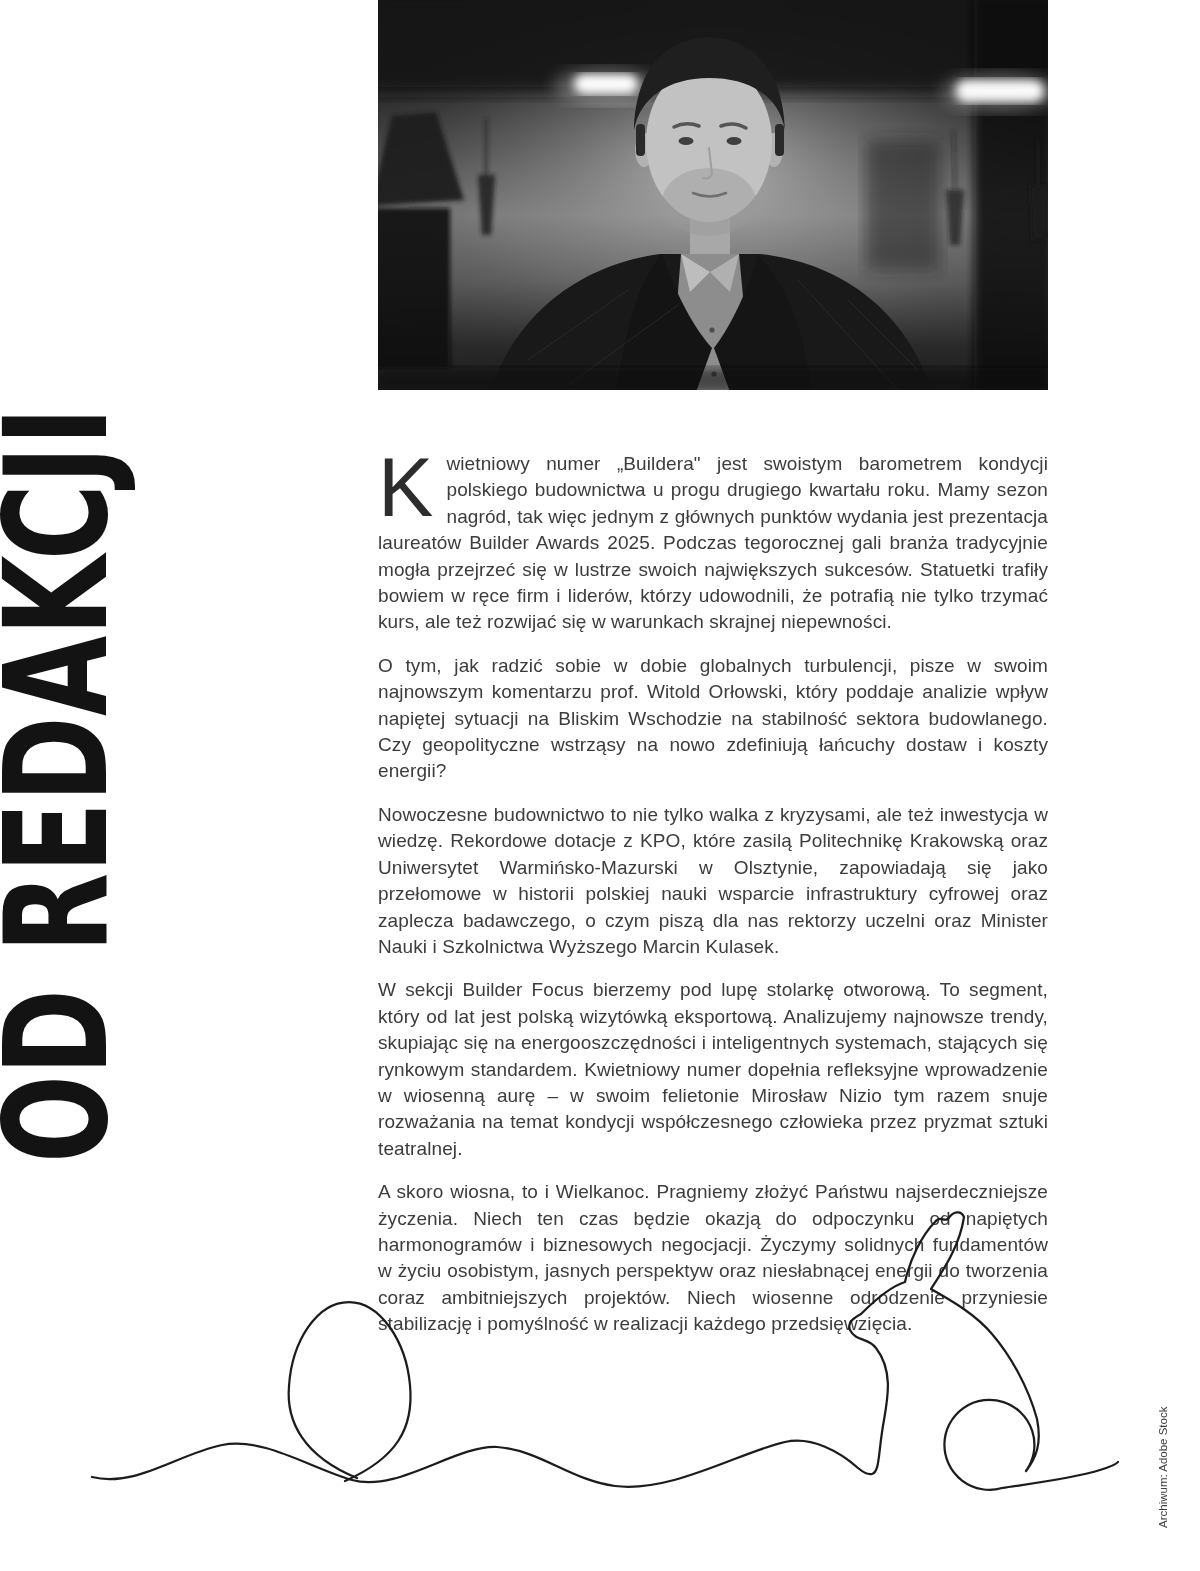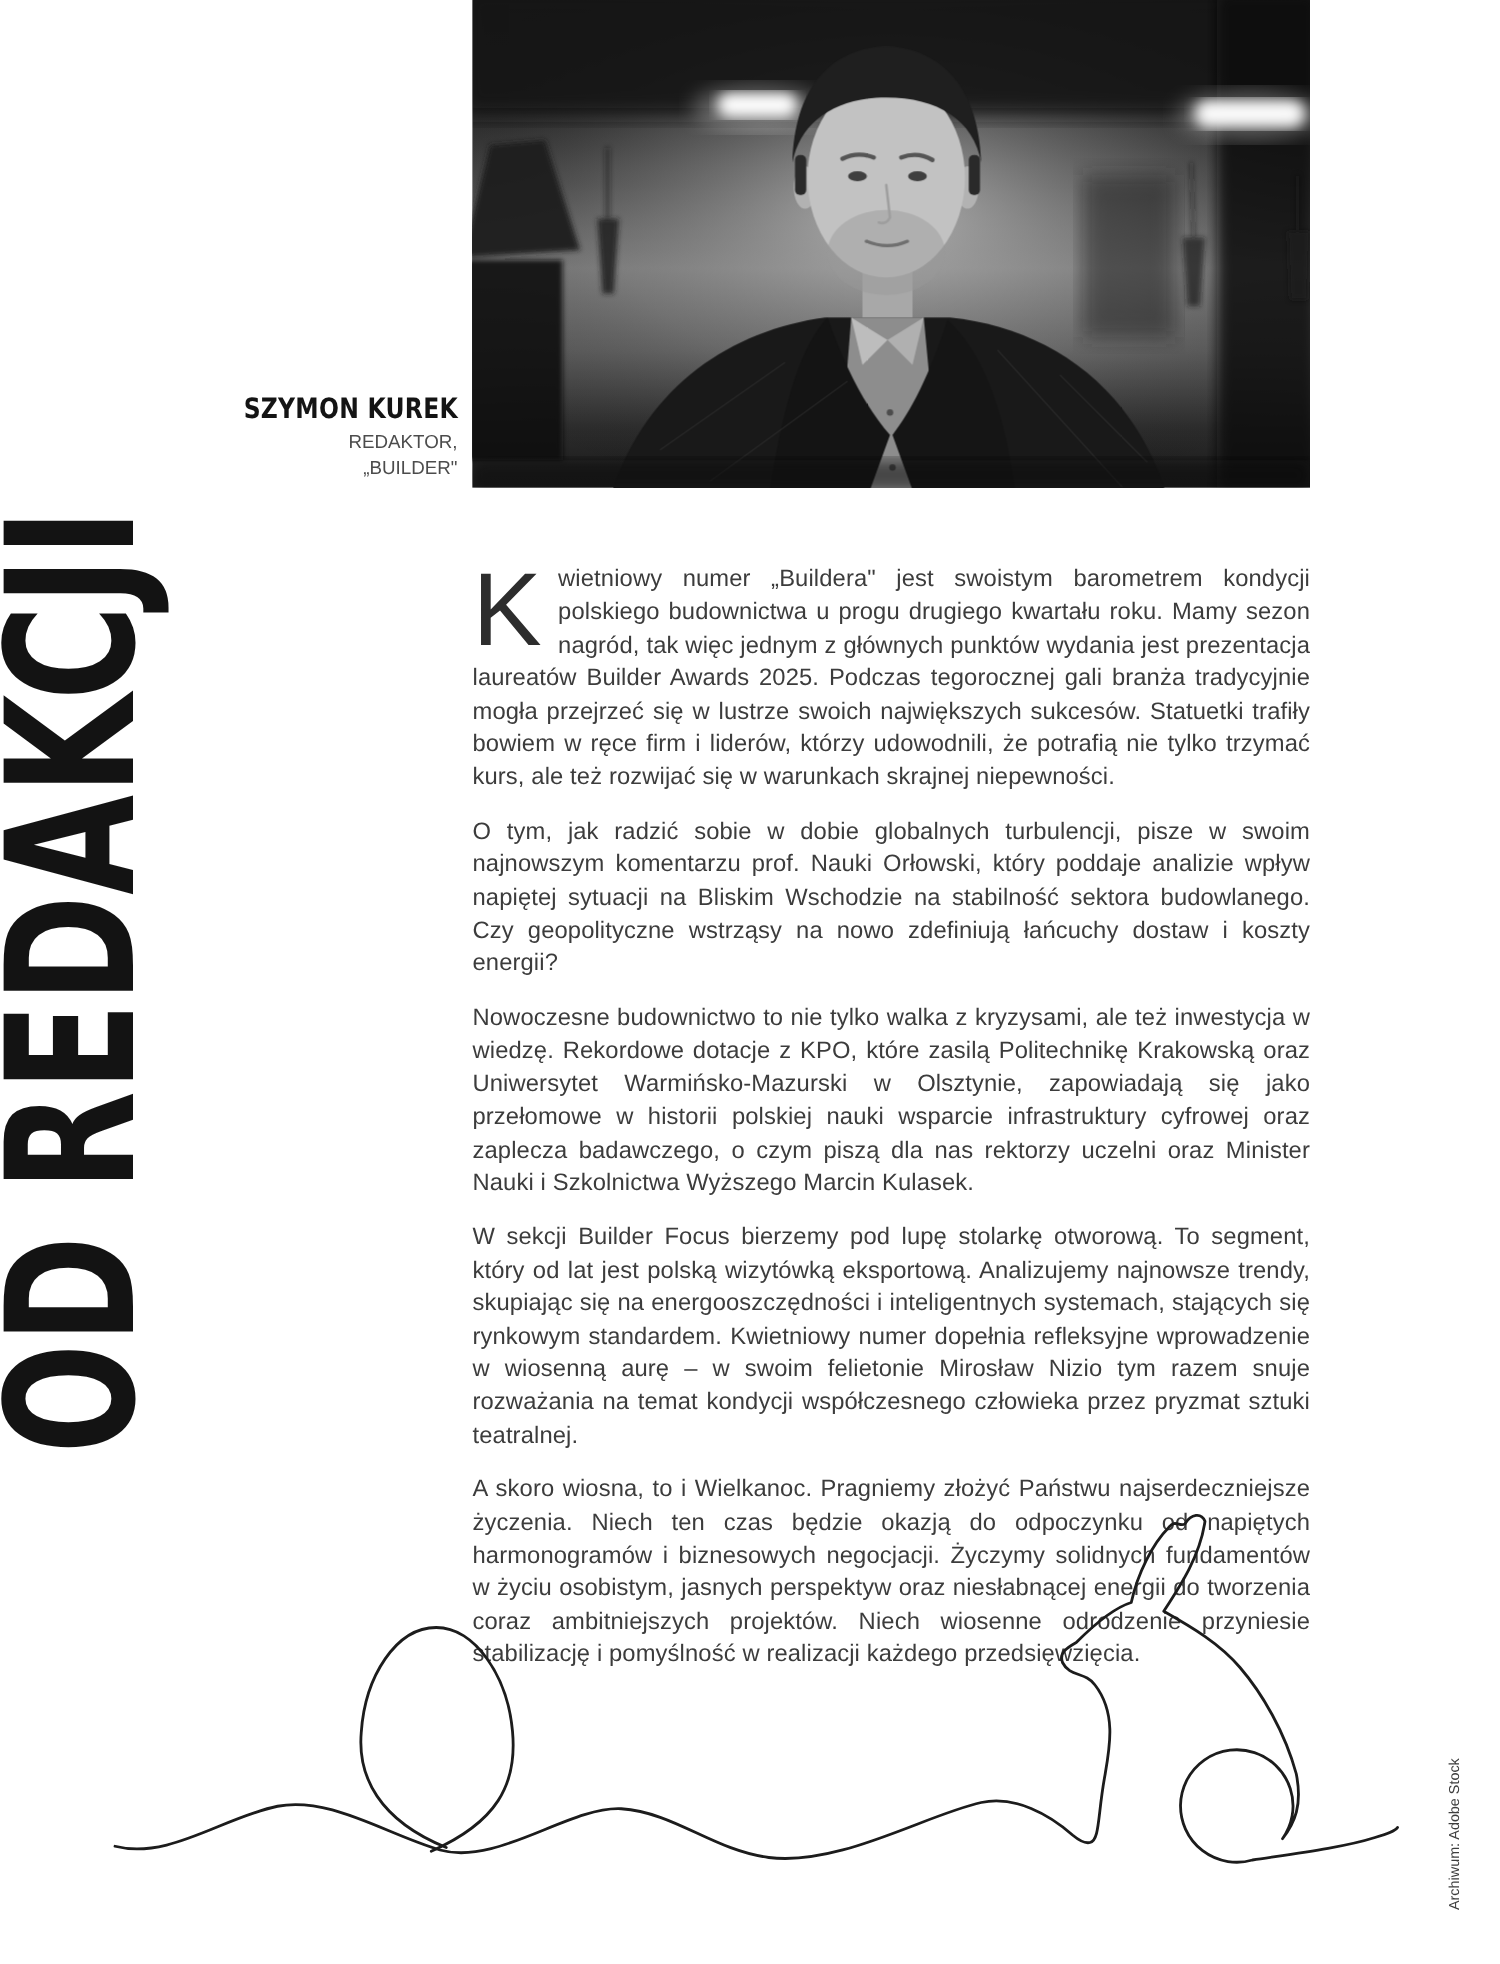--- a/index.html
+++ b/index.html
@@ -127,29 +127,24 @@
         <path d="M 284,254 C 300,300 318,330 334,348 L 318,392 L 238,392 C 250,316 264,276 284,254 Z" fill="#141414"></path>
         <path d="M 380,256 C 366,300 350,330 336,348 L 352,392 L 434,392 C 424,318 404,278 380,256 Z" fill="#151515"></path>
         <g stroke="#3a3a3a" stroke-width="1" opacity="0.5">
           <path d="M 150,360 L 250,290 M 190,385 L 300,305 M 470,300 L 540,370 M 420,280 L 520,390" fill="none"></path>
         </g>
       </g>
       <rect x="0" y="368" width="670" height="24" fill="#101010" opacity="0.55" filter="url(#b5)"></rect>
     </svg>
   </div>
 
-  <div class="author">
-    <div class="author-name">SZYMON KUREK</div>
-    <div class="author-role">REDAKTOR,</div>
-    <div class="author-pub">„BUILDER"</div>
-  </div>
 
   <div class="article">
     <p class="para"><span class="dropcap">K</span><span>wietniowy numer „Buildera" jest swoistym barometrem kondycji polskiego budownictwa u progu drugiego kwartału roku. Mamy sezon nagród, tak więc jednym z głównych punktów wydania jest prezentacja laureatów Builder Awards 2025. Podczas tegorocznej gali branża tradycyjnie mogła przejrzeć się w lustrze swoich największych sukcesów. Statuetki trafiły bowiem w ręce firm i liderów, którzy udowodnili, że potrafią nie tylko trzymać kurs, ale też rozwijać się w warunkach skrajnej niepewności.</span></p>
-    <p class="para">O tym, jak radzić sobie w dobie globalnych turbulencji, pisze w swoim najnowszym komentarzu prof. Nauki Orłowski, który poddaje analizie wpływ napiętej sytuacji na Bliskim Wschodzie na stabilność sektora budowlanego. Czy geopolityczne wstrząsy na nowo zdefiniują łańcuchy dostaw i koszty energii?</p>
+    <p class="para">O tym, jak radzić sobie w dobie globalnych turbulencji, pisze w swoim najnowszym komentarzu prof. Witold Orłowski, który poddaje analizie wpływ napiętej sytuacji na Bliskim Wschodzie na stabilność sektora budowlanego. Czy geopolityczne wstrząsy na nowo zdefiniują łańcuchy dostaw i koszty energii?</p>
     <p class="para">Nowoczesne budownictwo to nie tylko walka z kryzysami, ale też inwestycja w wiedzę. Rekordowe dotacje z KPO, które zasilą Politechnikę Krakowską oraz Uniwersytet Warmińsko-Mazurski w Olsztynie, zapowiadają się jako przełomowe w historii polskiej nauki wsparcie infrastruktury cyfrowej oraz zaplecza badawczego, o czym piszą dla nas rektorzy uczelni oraz Minister Nauki i Szkolnictwa Wyższego Marcin Kulasek.</p>
     <p class="para">W sekcji Builder Focus bierzemy pod lupę stolarkę otworową. To segment, który od lat jest polską wizytówką eksportową. Analizujemy najnowsze trendy, skupiając się na energooszczędności i inteligentnych systemach, stających się rynkowym standardem. Kwietniowy numer dopełnia refleksyjne wprowadzenie w wiosenną aurę – w swoim felietonie Mirosław Nizio tym razem snuje rozważania na temat kondycji współczesnego człowieka przez pryzmat sztuki teatralnej.</p>
     <p class="para">A skoro wiosna, to i Wielkanoc. Pragniemy złożyć Państwu najserdeczniejsze życzenia. Niech ten czas będzie okazją do odpoczynku od napiętych harmonogramów i biznesowych negocjacji. Życzymy solidnych fundamentów w życiu osobistym, jasnych perspektyw oraz niesłabnącej energii do tworzenia coraz ambitniejszych projektów. Niech wiosenne odrodzenie przyniesie stabilizację i pomyślność w realizacji każdego przedsięwzięcia.</p>
   </div>
 
   <svg class="decoration" width="1200" height="345" viewBox="0 0 1200 345">
     <path d="
       M 92,287
       C 135,298 178,264 222,255
       C 264,247 308,277 352,290

